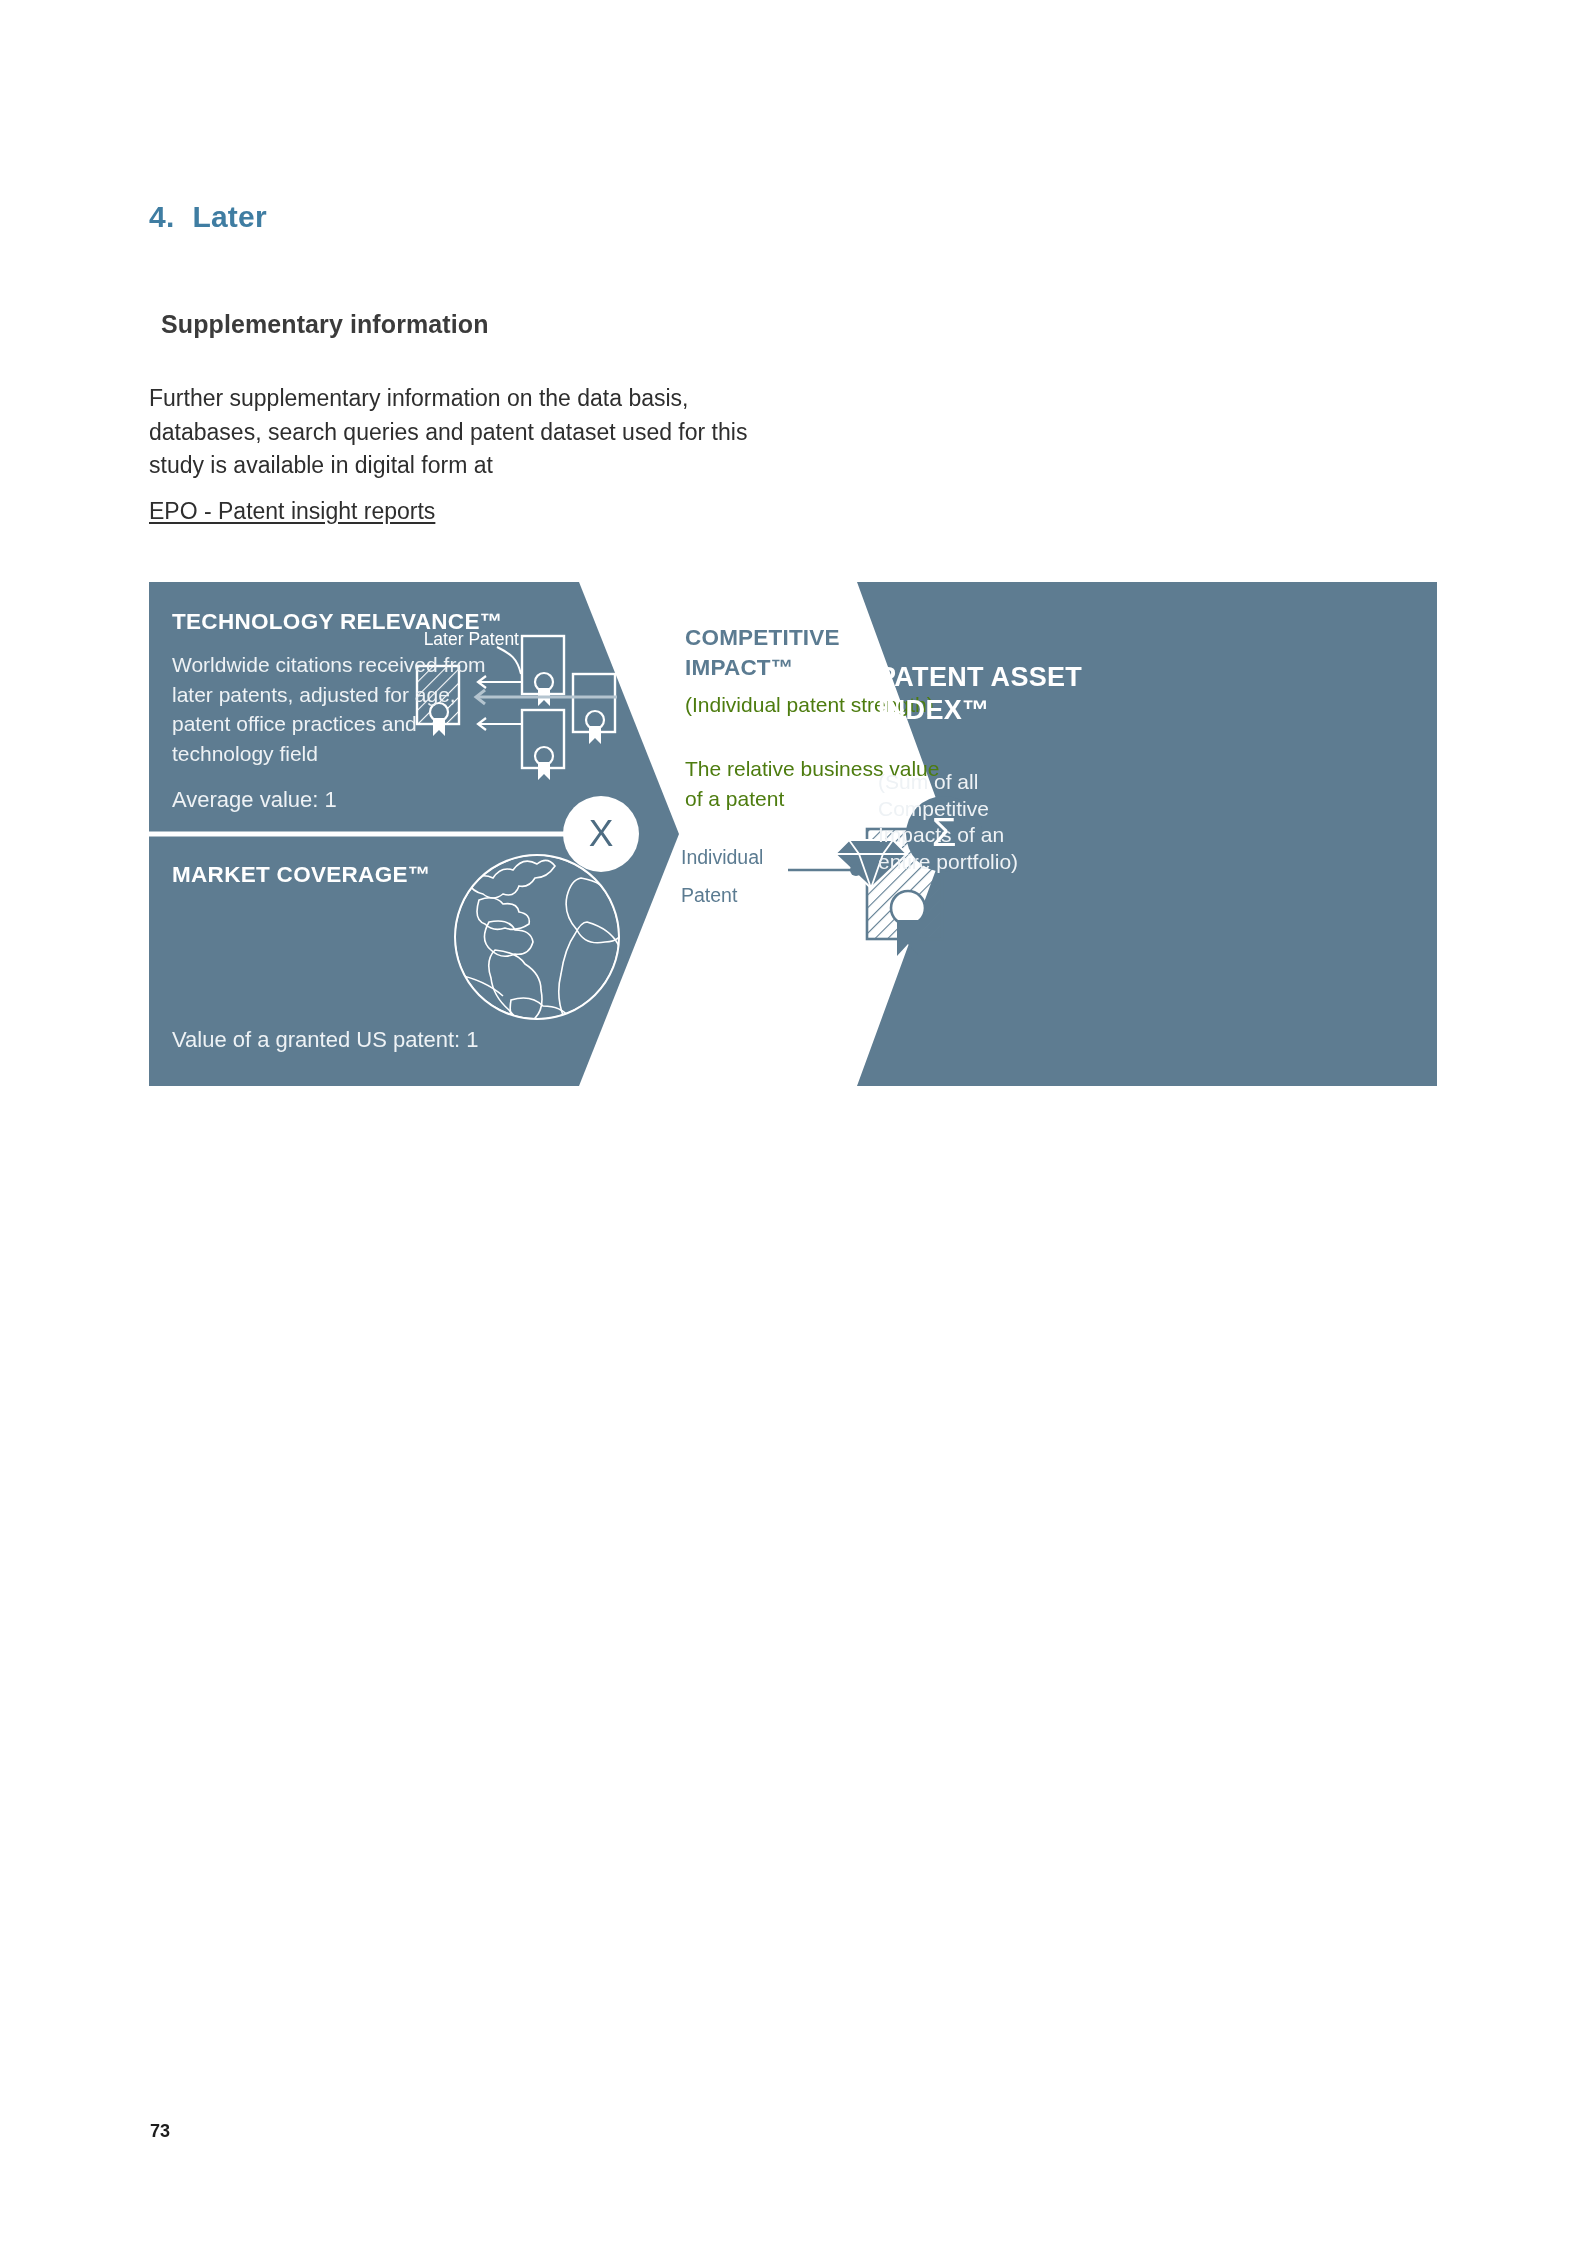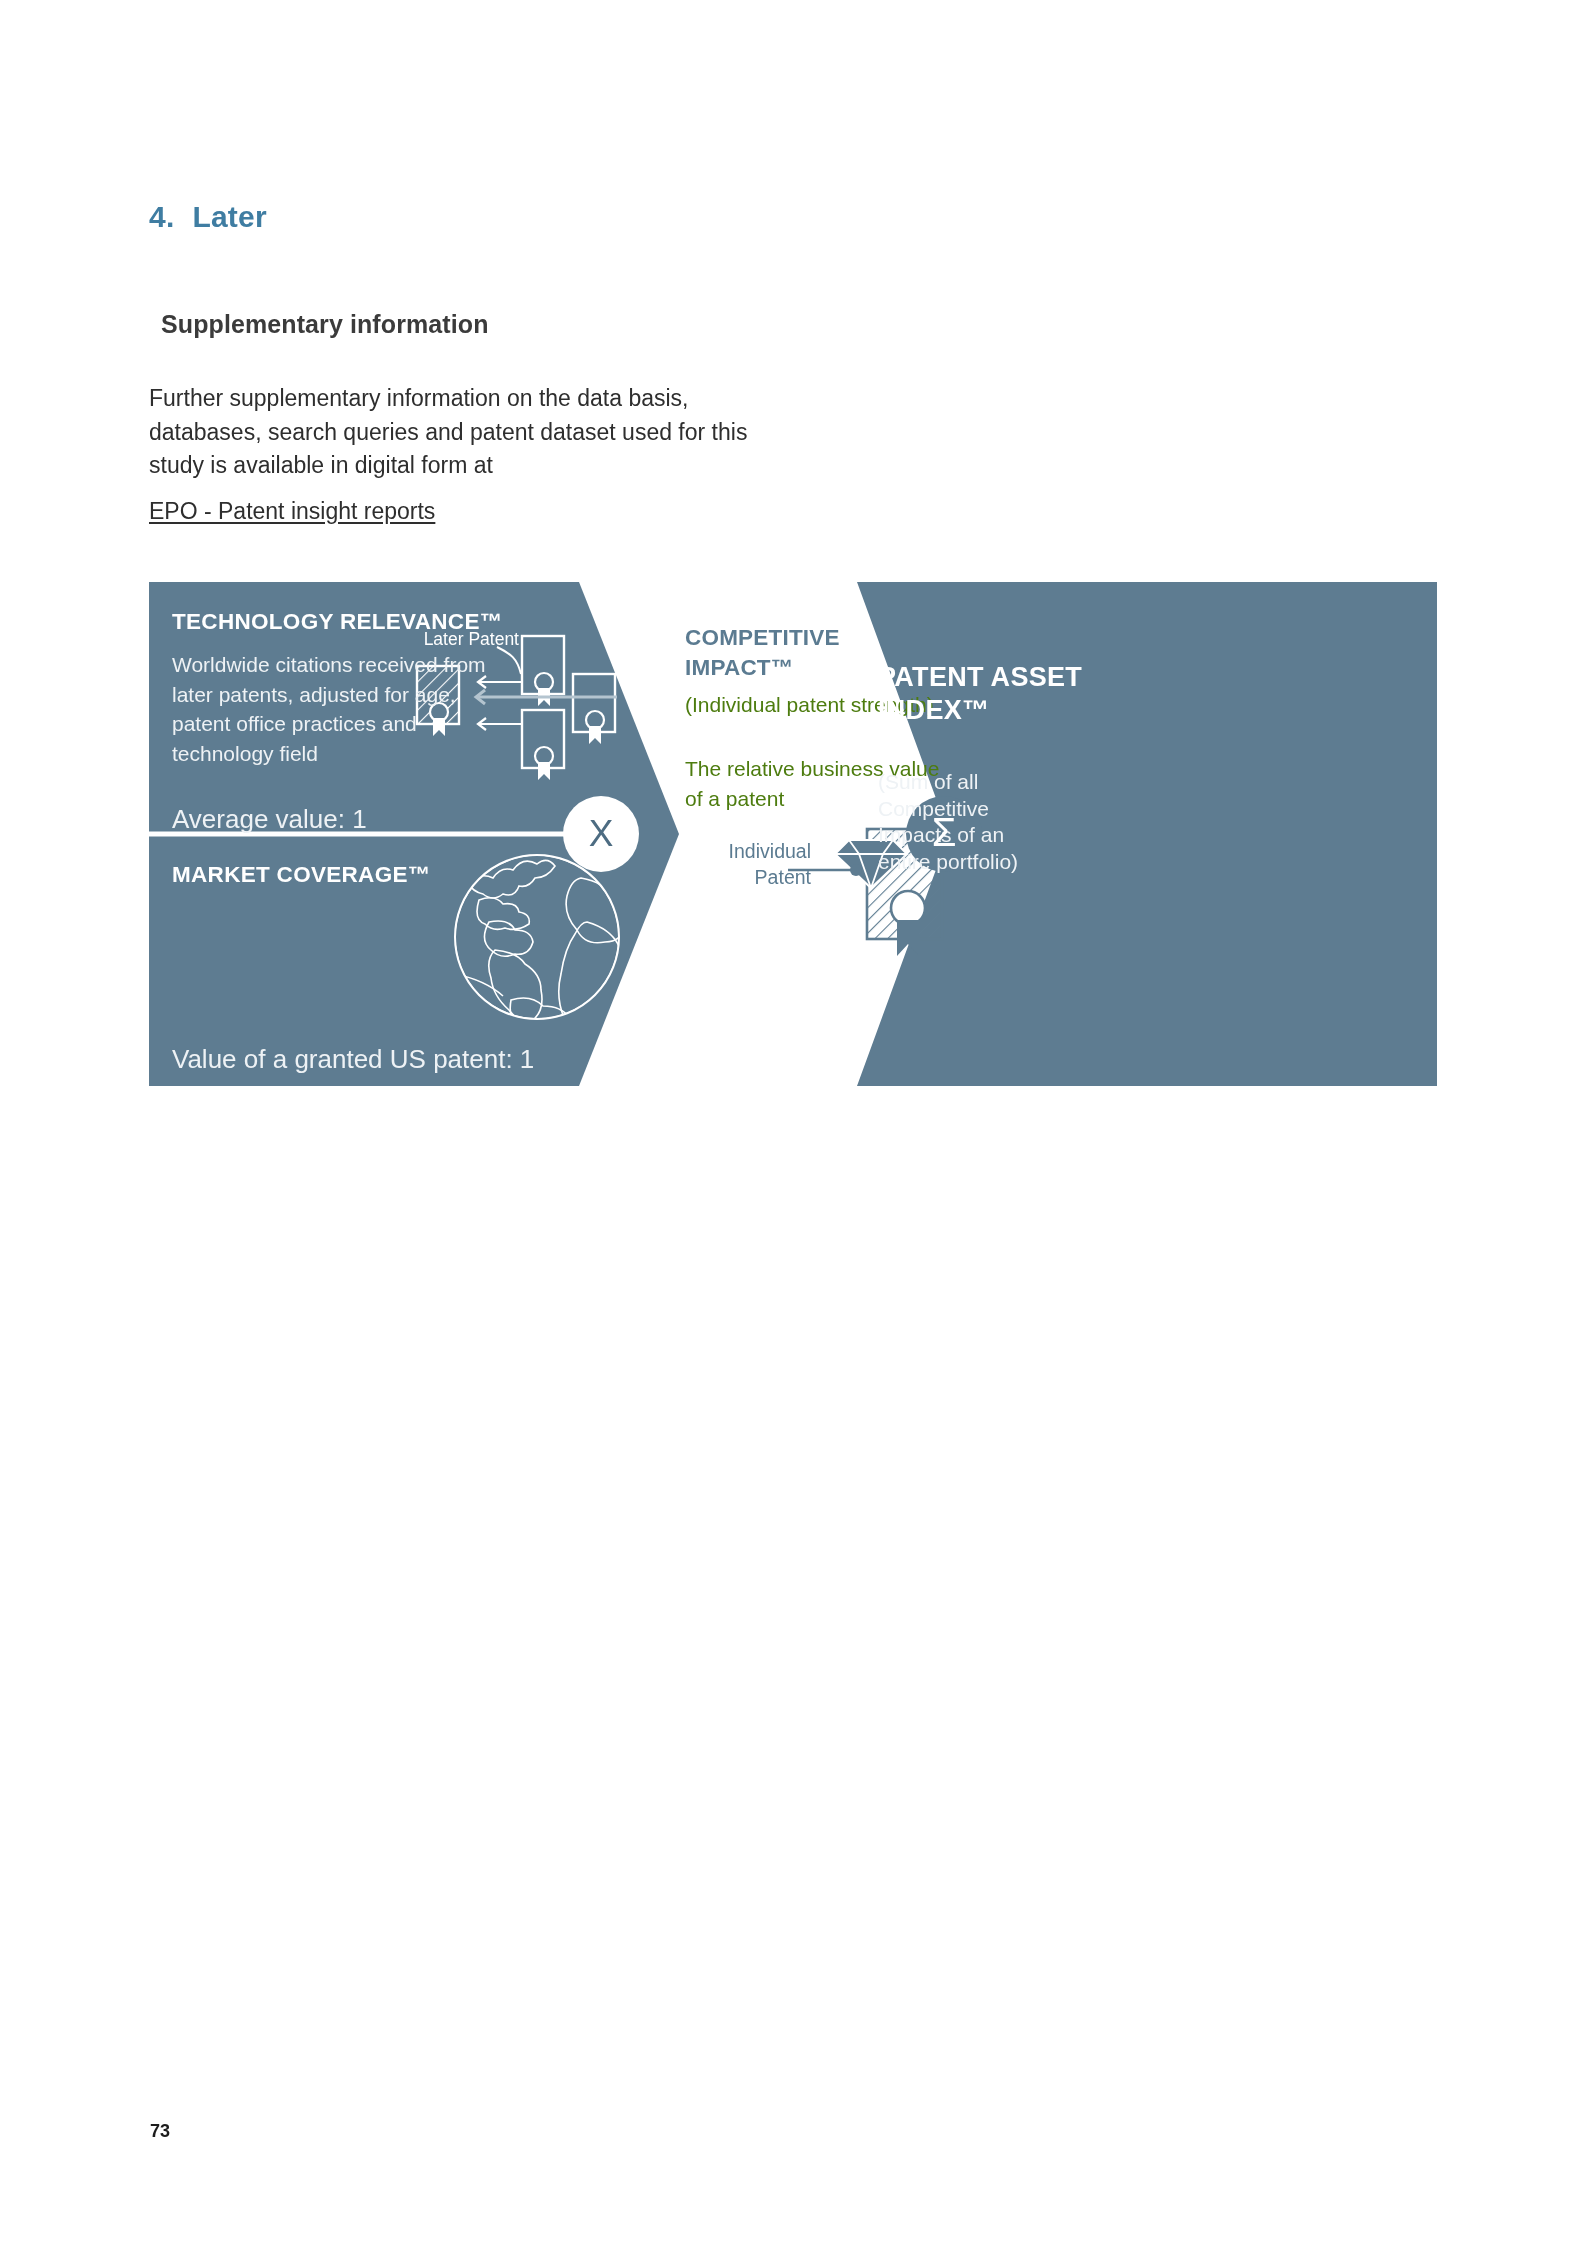--- a/index.html
+++ b/index.html
@@ -85,24 +85,23 @@
     font-weight: 700;
     color: #ffffff;
     letter-spacing: .3px;
   }
   .metric-body {
     font-size: 21px;
     line-height: 29.5px;
     color: #eef2f5;
   }
   .metric-value {
-    font-size: 26px;
+    font-size: 22px;
     line-height: 29.5px;
     color: #eef2f5;
-    margin-top: 20px;
   }
 
   #tr-title   { left: 23px;  top: 27px;  width: 520px; }
   #tr-body    { left: 23px;  top: 68px;  width: 340px; }
   #tr-value   { left: 23px;  top: 203px; width: 340px; }
 
   #mc-title   { left: 23px;  top: 280px; width: 520px; }
   #mc-body    { left: 23px;  top: 322px; width: 300px; }
   #mc-value   { left: 23px;  top: 443px; width: 380px; }
 
@@ -140,23 +139,23 @@
   .icon-label {
     font-size: 17.5px;
     line-height: 23px;
     color: #ffffff;
     text-align: right;
   }
   #tr-icon-label { left: 240px; top: 46px; width: 130px; }
 
   .icon-label-dark {
     font-size: 19.5px;
-    line-height: 26px;
+    line-height: 38px;
     color: #5b7b91;
-    text-align: right;
+    text-align: left;
   }
   #ci-icon-label { left: 532px; top: 256px; width: 130px; }
 
   
   #page-number {
     position: absolute;
     left: 150px;
     top: 2121px;
     font-size: 18px;
     font-weight: 600;

